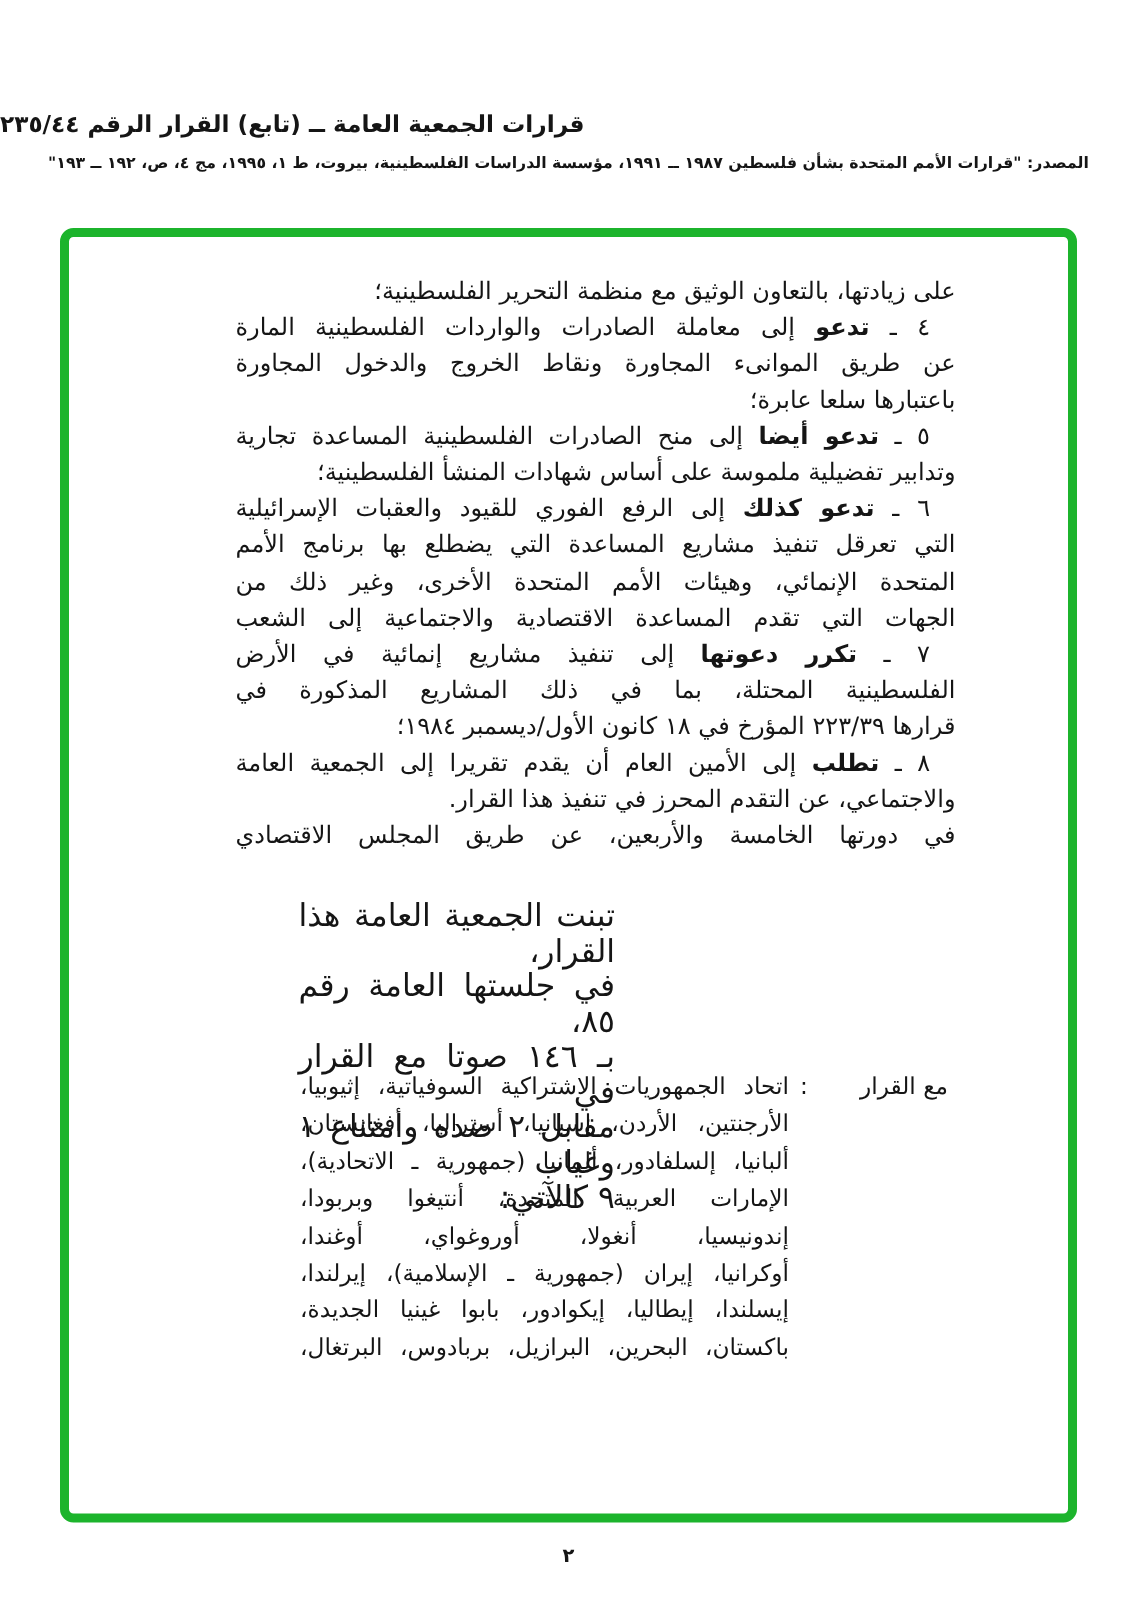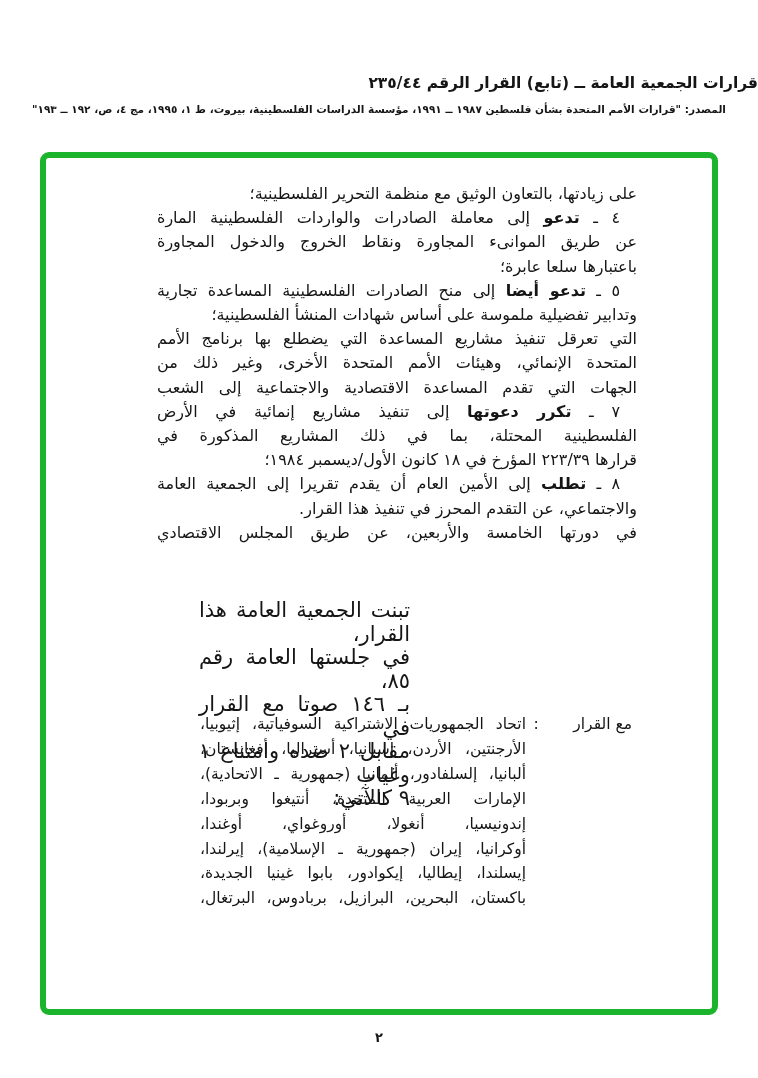--- a/index.html
+++ b/index.html
@@ -7,21 +7,21 @@
     width: 758px; height: 1078px;
     background: #ffffff;
     position: relative;
     font-family: "DejaVu Sans", sans-serif;
     color: #151515;
     direction: rtl;
     overflow: hidden;
   }
   .title {
     position: absolute; top: 74px; left: 0; right: 0;
-    text-align: right;
+    text-align: left;
     font-size: 15.5px; font-weight: bold;
     letter-spacing: 0.2px;
   }
   .source {
     position: absolute; top: 103px; left: 0; right: 0;
     text-align: center;
     font-size: 10.5px; font-weight: bold;
   }
   .frame {
     position: absolute; left: 40px; top: 152px;
@@ -64,20 +64,21 @@
 
 <div class="frame" style="border-color: rgb(28, 180, 44);"></div>
 
 <div class="main-block">
     <div class="tline last"><span>على زيادتها، بالتعاون الوثيق مع منظمة التحرير الفلسطينية؛</span></div>
     <div class="tline indent"><span>٤ ـ </span><span class="b">تدعو</span><span> إلى معاملة الصادرات والواردات الفلسطينية المارة</span></div>
     <div class="tline"><span>عن طريق الموانىء المجاورة ونقاط الخروج والدخول المجاورة</span></div>
     <div class="tline last"><span>باعتبارها سلعا عابرة؛</span></div>
     <div class="tline indent"><span>٥ ـ </span><span class="b">تدعو أيضا</span><span> إلى منح الصادرات الفلسطينية المساعدة تجارية</span></div>
     <div class="tline last"><span>وتدابير تفضيلية ملموسة على أساس شهادات المنشأ الفلسطينية؛</span></div>
+    <div class="tline indent"><span>٦ ـ </span><span class="b">تدعو كذلك</span><span> إلى الرفع الفوري للقيود والعقبات الإسرائيلية</span></div>
     <div class="tline"><span>التي تعرقل تنفيذ مشاريع المساعدة التي يضطلع بها برنامج الأمم</span></div>
     <div class="tline"><span>المتحدة الإنمائي، وهيئات الأمم المتحدة الأخرى، وغير ذلك من</span></div>
     <div class="tline"><span>الجهات التي تقدم المساعدة الاقتصادية والاجتماعية إلى الشعب</span></div>
     <div class="tline indent"><span>٧ ـ </span><span class="b">تكرر دعوتها</span><span> إلى تنفيذ مشاريع إنمائية في الأرض</span></div>
     <div class="tline"><span>الفلسطينية المحتلة، بما في ذلك المشاريع المذكورة في</span></div>
     <div class="tline last"><span>قرارها ٢٢٣/٣٩ المؤرخ في ١٨ كانون الأول/ديسمبر ١٩٨٤؛</span></div>
     <div class="tline indent"><span>٨ ـ </span><span class="b">تطلب</span><span> إلى الأمين العام أن يقدم تقريرا إلى الجمعية العامة</span></div>
     <div class="tline last"><span>والاجتماعي، عن التقدم المحرز في تنفيذ هذا القرار.</span></div>
     <div class="tline"><span>في دورتها الخامسة والأربعين، عن طريق المجلس الاقتصادي</span></div>
   </div>

